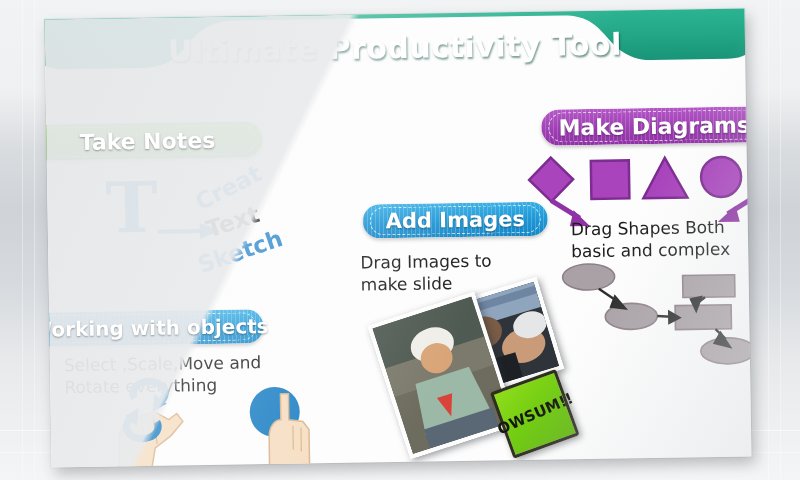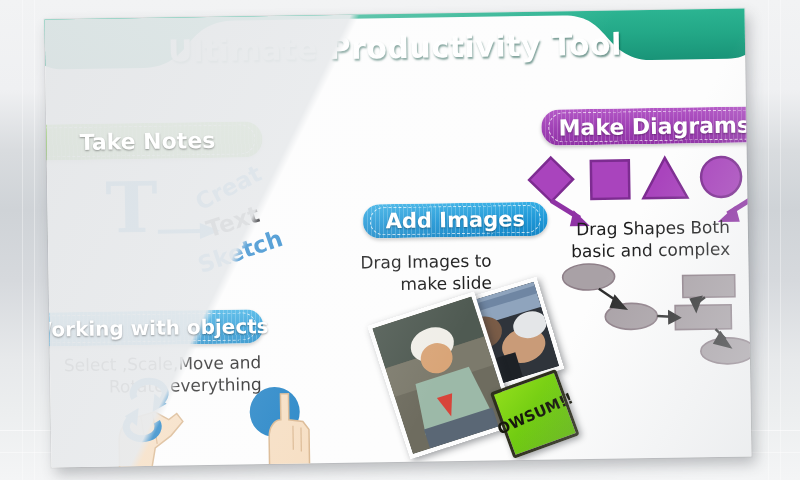--- a/index.html
+++ b/index.html
@@ -1,21 +1,21 @@
 <!DOCTYPE html>
 <html><head>
 <meta charset="utf-8">
 <style>
   html,body{margin:0;padding:0;}
   body{
     width:800px;height:480px;overflow:hidden;
     font-family:"DejaVu Sans", sans-serif;
     background:#e9eaec;
   }
-  #stage{position:relative;width:800px;height:480px;overflow:hidden;text-align:right;}
+  #stage{position:relative;width:800px;height:480px;overflow:hidden;}
 
   
   .bg{position:absolute;inset:0;
     background:
       linear-gradient(to bottom,
         #f2f3f4 0px, #eff0f2 90px,
         #d9dcdf 150px, #cfd3d7 210px,
         #d6d9dd 280px, #e7e9eb 360px,
         #eceeef 410px, #f4f5f6 480px);
   }

